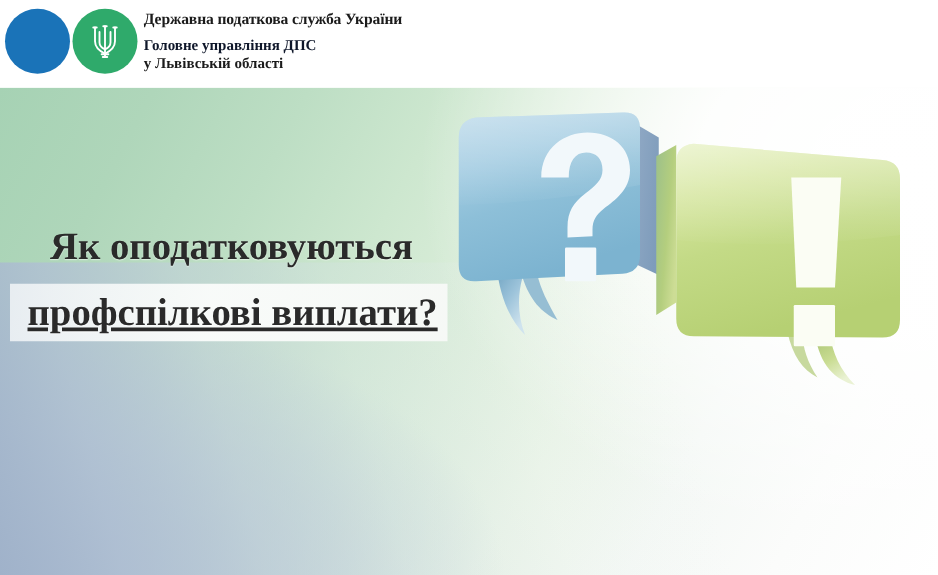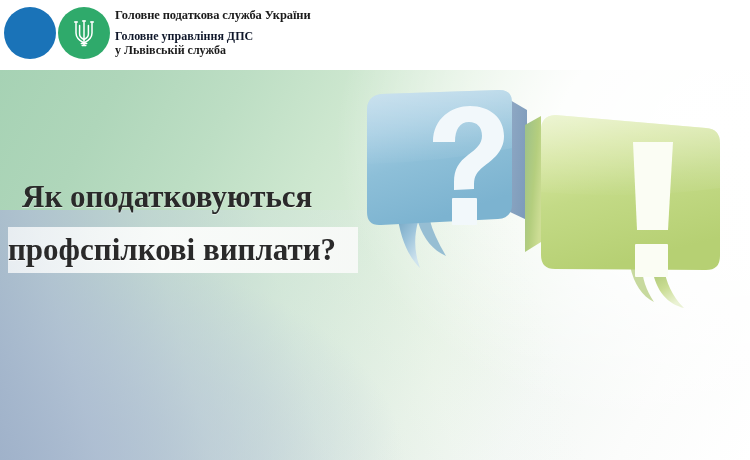--- a/index.html
+++ b/index.html
@@ -130,34 +130,35 @@
     z-index: 20;
   }
   .headline-line {
     font-family: "Liberation Serif", serif;
     font-weight: bold;
     font-size: 31px;
     color: #2a2a2a;
     line-height: 44px;
     letter-spacing: 0px;
     white-space: nowrap;
-    padding-left: 22px;
+    padding-left: 40px;
     text-shadow: 0 1px 1px rgba(255,255,255,0.55);
   }
   #headline-line-2-wrap {
     position: absolute;
     left: 8px;
     top: 52px;
     width: 350px;
     height: 46px;
     background: linear-gradient(100deg, rgba(255,255,255,0.72) 0%, rgba(252,253,252,0.93) 45%, rgba(247,249,247,0.96) 100%);
   }
   #headline-line-2 {
-    padding-left: 0;
+    padding-left: 14px;
     line-height: 46px;
+    text-decoration: underline;
   }
 
   
   #bubbles {
     position: absolute;
     left: 0; top: 0;
     width: 750px; height: 390px;
     z-index: 12;
     pointer-events: none;
   }
@@ -182,23 +183,23 @@
           <path d="M9.3 26.4 L14.7 26.4"></path>
           <path d="M10.2 28.6 L13.8 28.6"></path>
           <path d="M2.6 5 L5.4 5"></path>
           <path d="M18.6 5 L21.4 5"></path>
           <path d="M10.6 4 L13.4 4"></path>
         </g>
       </svg>
     </div>
 
     <div id="header-text">
-      <div id="org-line1">Головне податкова служба України</div>
+      <div id="org-line1">Державна податкова служба України</div>
       <div id="org-line2">Головне управління ДПС</div>
-      <div id="org-line3">у Львівській служба</div>
+      <div id="org-line3">у Львівській області</div>
     </div>
 
   </div>
 
   <div id="banner">
 
     <div id="bg-base"></div>
     <div id="bg-bottom"></div>
 
     <svg id="bubbles" viewBox="0 0 750 390">

